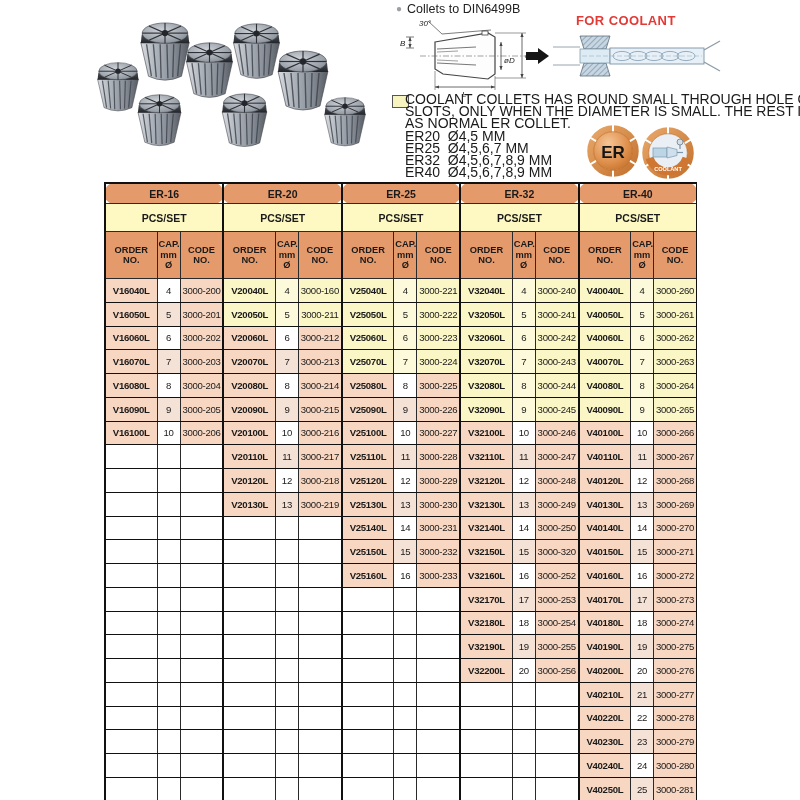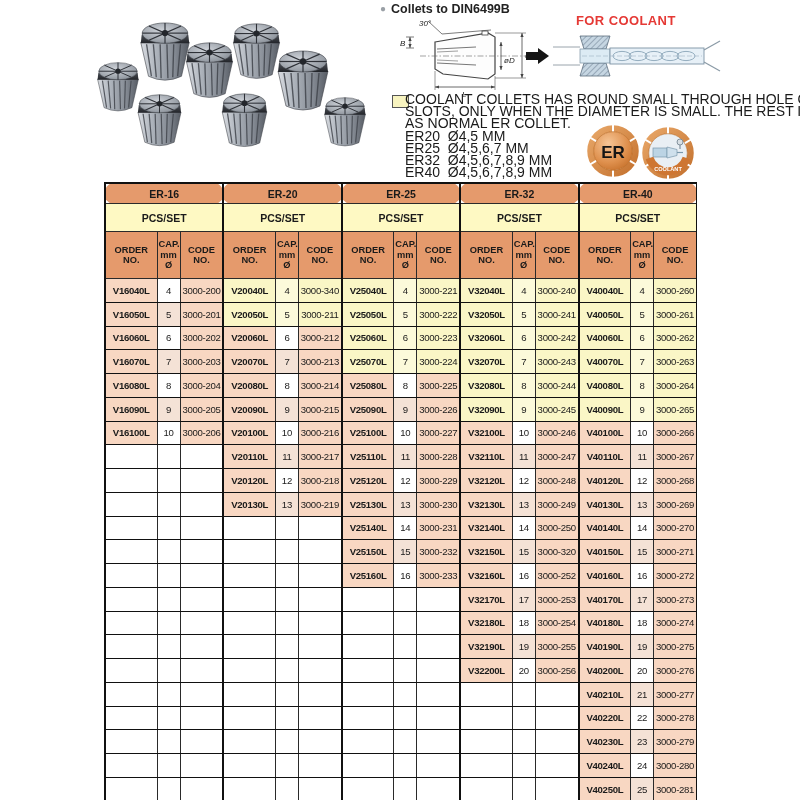--- a/index.html
+++ b/index.html
@@ -1,21 +1,21 @@
 <!DOCTYPE html>
 <html style="--header-orange: #E59A6C; --row-yellow: #FAF6C6; --row-pink: #F8D7C2; --cap-yellow-light: #FCFADA; --cap-pink-light: #F4E2D6; --accent-red: #E53935; --badge-orange: #D07A36; --border-dark: #111111;"><head>
 <meta charset="utf-8">
 <style>
   html,body{margin:0;padding:0;background:#fff;}
   .page{position:relative;width:800px;height:800px;background:#fff;overflow:hidden;
         font-family:"Liberation Sans",sans-serif;color:#1a1a1a;}
   .abs{position:absolute;}
 
   
-  .din-note{left:380px;top:2px;font-size:12.5px;color:#222;font-weight:bold;}
+  .din-note{left:396px;top:2px;font-size:12.5px;color:#222;}
   .din-note .bullet{color:#9aa0a6;font-size:10px;margin-right:5px;vertical-align:1px;}
   .for-coolant{left:576px;top:13px;font-size:13px;font-weight:bold;color:var(--accent-red,#e53935);letter-spacing:.4px;}
   .coolant-note{left:405px;top:93px;width:310px;font-size:14px;line-height:12.2px;color:#1a1a1a;}
   .coolant-note div{white-space:pre;}
   .checkbox{left:392px;top:95px;width:15px;height:11px;background:#f8f4c0;border:1px solid #555;}
 
   
   .table-wrap{left:104px;top:182px;width:593px;height:618px;overflow:hidden;}
   table{border-collapse:collapse;table-layout:fixed;width:592px;border:2px solid #111;}
   col.c-order{width:52px;} col.c-cap{width:23px;} col.c-code{width:43.4px;}
@@ -305,21 +305,21 @@
             <th>CODE NO.</th>
           </tr>
         </thead>
         <tbody>
           <tr>
             <td class="order gs p">V16040L</td>
             <td class="cap-w">4</td>
             <td class="p">3000-200</td>
             <td class="order gs y">V20040L</td>
             <td class="cap-yl">4</td>
-            <td class="y">3000-340</td>
+            <td class="y">3000-160</td>
             <td class="order gs y">V25040L</td>
             <td class="cap-yl">4</td>
             <td class="y">3000-221</td>
             <td class="order gs y">V32040L</td>
             <td class="cap-yl">4</td>
             <td class="y">3000-240</td>
             <td class="order gs y">V40040L</td>
             <td class="cap-yl">4</td>
             <td class="y">3000-260</td>
           </tr>

